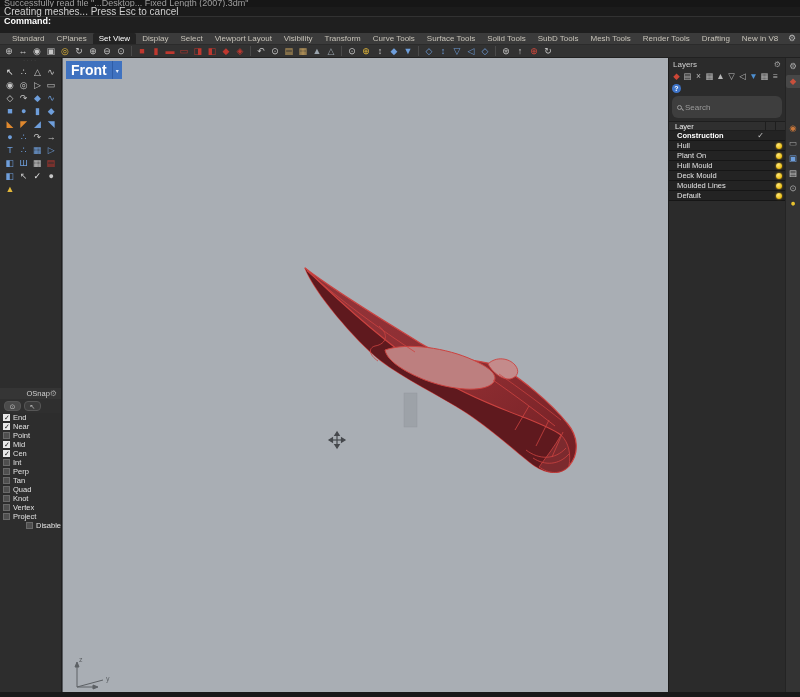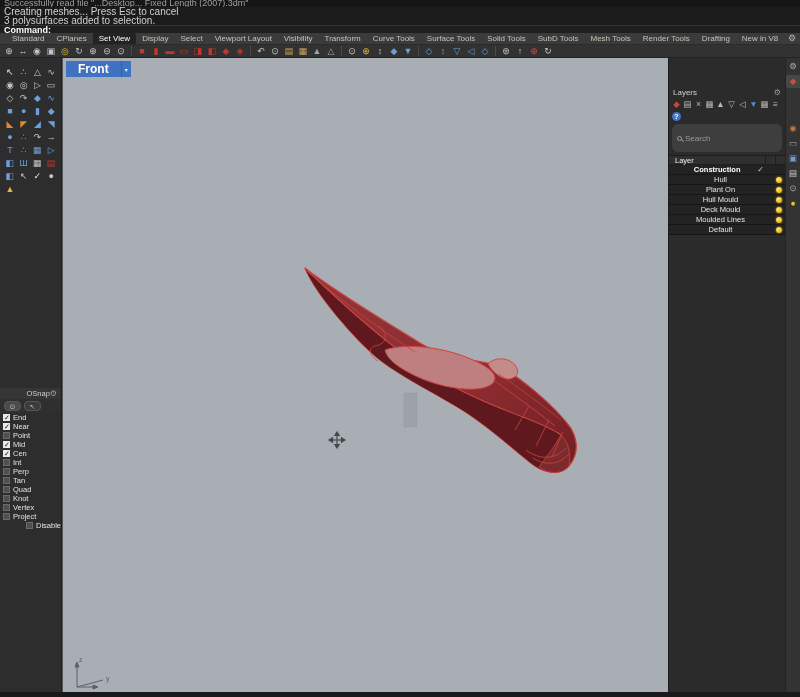--- a/index.html
+++ b/index.html
@@ -55,50 +55,50 @@
   .os-item.checked .box { background:#e9e9e9; border-color:#e9e9e9; }
   .os-item.checked .box::after { content:"✓"; display:block; color:#111; font-size:7px;
                                  line-height:6px; text-align:center; }
   .os-item .lbl { font-size:7.5px; color:#e2e2e2; }
   .os-disable { margin-top:0;justify-content:flex-end; }
 
   
   #viewport { position:absolute; left:62px; top:58px; width:606px; height:634px;
               background:var(--vp-bg,#a9aeb4); border-left:1px solid #55585c; overflow:hidden; }
   .vp-label { position:absolute; left:3px; top:3px; display:flex; z-index:2; }
-  .vp-name { background:var(--accent-blue,#3f72c0); color:#fff; font-size:12px; font-weight:bold; padding:1px 12px; }
+  .vp-name { background:var(--accent-blue,#3f72c0); color:#fff; font-size:14px; font-weight:bold; padding:1px 5px; }
   .vp-dd { background:var(--accent-blue,#3f72c0); border-left:1px solid #2f5da6; color:#e8f0fb;
            font-size:6px; padding:1px 3px; display:flex; align-items:center; }
   #vp-canvas { position:absolute; left:0; top:0; }
 
   
   #layers { position:absolute; left:668px; top:58px; width:117px; bottom:5px;
             background:#2b2b2b; border-left:1px solid #1c1c1c; }
   .lp-head { height:12px; display:flex; justify-content:space-between; align-items:center;
-             padding:0 4px; font-size:8px; color:#d0d0d0;margin-top:28px; }
+             padding:0 4px; font-size:8px; color:#d0d0d0; }
   .lp-gear { font-size:8px; color:#9a9a9a; }
   .lp-icons { display:flex; gap:2px; padding:0 3px; height:12px; align-items:center; }
   .li { width:9px; text-align:center; font-size:8.5px; line-height:12px; }
   .lr { color:#cc4636; } .lg { color:#b9b9b9; } .lb { color:#4d8fd1; }
   .lp-help { height:13px; padding:2px 3px; }
   .help-ball { width:9px; height:9px; border-radius:50%; background:#3e74c9; color:#fff;
                font-size:7px; text-align:center; line-height:9px; font-weight:bold; }
-  .lp-search { margin:1px 3px 3px 3px; height:28px; background:#3e3e3e; border-radius:6px;
+  .lp-search { margin:1px 3px 3px 3px; height:22px; background:#3e3e3e; border-radius:6px;
                display:flex; align-items:center; padding:0 5px; gap:3px; }
   .mag { width:5px; height:5px; border:1px solid #999; border-radius:50%; position:relative; flex:none; }
   .mag::after { content:""; position:absolute; width:3px; height:1px; background:#999;
                 transform:rotate(45deg); right:-3px; bottom:-1px; }
   .lp-search input { background:transparent; border:none; outline:none; color:#ddd;
                      font-size:8px; width:100%; font-family:"Liberation Sans",sans-serif; }
   .lp-search input::placeholder { color:#9b9b9b; }
   .lp-colhead { height:10px; display:flex; align-items:center; border-top:1px solid #1e1e1e;
                 border-bottom:1px solid #1e1e1e; background:#2f2f2f; }
   .lp-colhead .colname { font-size:7.5px; color:#ececec; padding-left:6px; flex:1; }
   .colcell { width:10px; height:100%; border-left:1px solid #1e1e1e; }
-  .lp-rows { background:#1f1f1f;text-align:center; }
+  .lp-rows { background:#1f1f1f; }
   .layer-row { height:10px; display:flex; align-items:center; border-bottom:1px solid #161616;
                background:#232323; padding-left:8px; }
   .layer-name { flex:1; font-size:7.5px; color:#e3e3e3; white-space:nowrap; }
   .layer-row.current .layer-name { font-weight:bold; color:#fff; }
   .mark { font-size:8px; color:#c9c9c9; margin-right:12px; }
   .bulb { width:6px; height:6px; border-radius:50%; flex:none; margin-right:3px;
           background:radial-gradient(circle at 35% 30%, #ffe878, var(--bulb-yellow,#e8b90c) 75%);
           box-shadow:0 0 2px #d9a50a; }
   .layer-row.current .bulb { visibility:hidden; }
 
@@ -114,21 +114,20 @@
   #bottombar { position:absolute; left:0; right:0; bottom:0; height:5px; background:#191919; }
 </style>
 </head>
 <body>
 
 <div id="cmd">
   <div class="c0">
     <span>Successfully read file "...Desktop... Fixed Length (2007).3dm"</span>
   </div>
   <div class="cline">Creating meshes... Press Esc to cancel</div>
-  <div class="cline">3 polysurfaces added to selection.</div>
   <div class="cprompt">Command:</div>
 </div>
 
 <div id="tabs">
   <div class="tabwrap">
       <span class="tab">Standard</span>
       <span class="tab">CPlanes</span>
       <span class="tab active">Set View</span>
       <span class="tab">Display</span>
       <span class="tab">Select</span>

